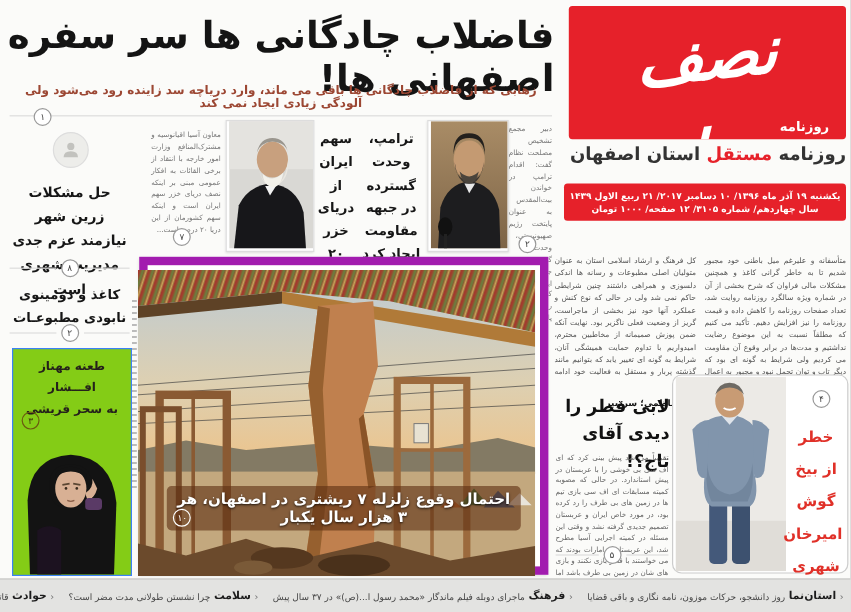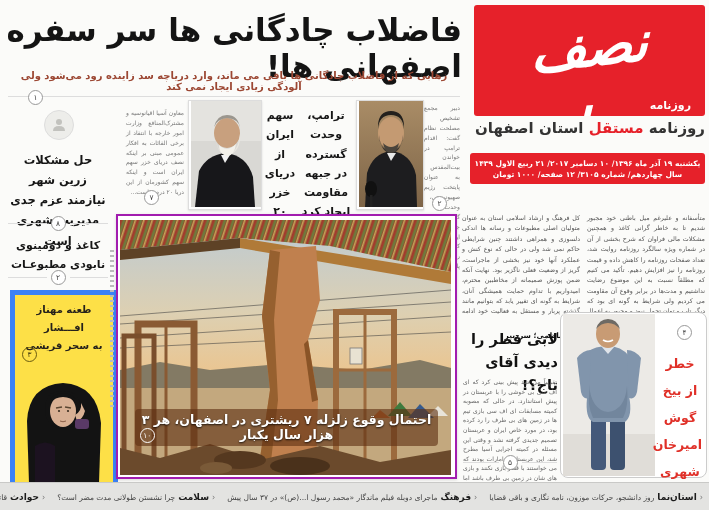--- a/index.html
+++ b/index.html
@@ -36,26 +36,26 @@
   .hl-sm{font-weight:bold;color:#161616;text-align:center;line-height:1.75;}
   .photo-frame{background:#fff;border:1px solid #ddd;box-shadow:0 1px 2px rgba(0,0,0,.12);}
 
   
   .refnum{display:inline-flex;align-items:center;justify-content:center;width:13px;height:13px;border:1px solid #999;
           border-radius:50%;font-size:7.5px;color:#444;background:#fff;}
   .refline{display:flex;align-items:center;justify-content:center;gap:4px;}
   .rule{height:1px;background:#ddd;}
 
   
-  .yellow{left:10px;top:290px;width:98px;height:188px;background:#fde047;border:5px solid #3b82f6;overflow:hidden;}
+  .yellow{left:10px;top:290px;width:98px;height:188px;background:#84cc16;border:1px solid #3b82f6;overflow:hidden;}
   .yellow-hl{position:absolute;top:6px;left:0;width:100%;text-align:center;font-size:10px;font-weight:bold;color:#25211b;line-height:1.8;}
   .yellow .refnum{position:absolute;left:7px;top:52px;background:transparent;border-color:#6b5c10;color:#3f370c;}
 
   
-  .mainphoto{left:116px;top:214px;width:341px;height:265px;padding:4px;background:#fff;border:2px solid #a21caf;box-shadow:0 1px 3px rgba(0,0,0,.15);box-sizing:border-box;}
+  .mainphoto{left:116px;top:214px;width:341px;height:265px;padding:4px;background:#fff;border:7px solid #a21caf;box-shadow:0 1px 3px rgba(0,0,0,.15);box-sizing:border-box;}
   .mainphoto svg{display:block;}
   .photo-cap{position:absolute;left:5%;right:5%;bottom:12%;background:rgba(96,48,20,.62);border-radius:4px;padding:3px 5px 4px;text-align:center;}
   .photo-cap .t{font-size:12.5px;font-weight:bold;color:#fff;text-shadow:0 1px 2px rgba(0,0,0,.8);}
   .photo-cap .s{font-size:6.5px;color:#ffe7cd;margin-top:2px;text-shadow:0 1px 1px rgba(0,0,0,.7);}
   .photo-cap .refnum{position:absolute;left:5px;bottom:3px;border-color:#fff;color:#fff;background:transparent;}
   .side-strip{left:110px;top:250px;width:4px;height:160px;background:repeating-linear-gradient(#bbb 0 2px,transparent 2px 5px);}
 
   
   .card{border:1px solid #ccc;border-radius:8px;background:#fff;}
   .qatar-hl{left:462px;top:328px;width:96px;text-align:right;font-size:14.5px;font-weight:bold;color:#111;line-height:1.6;}

